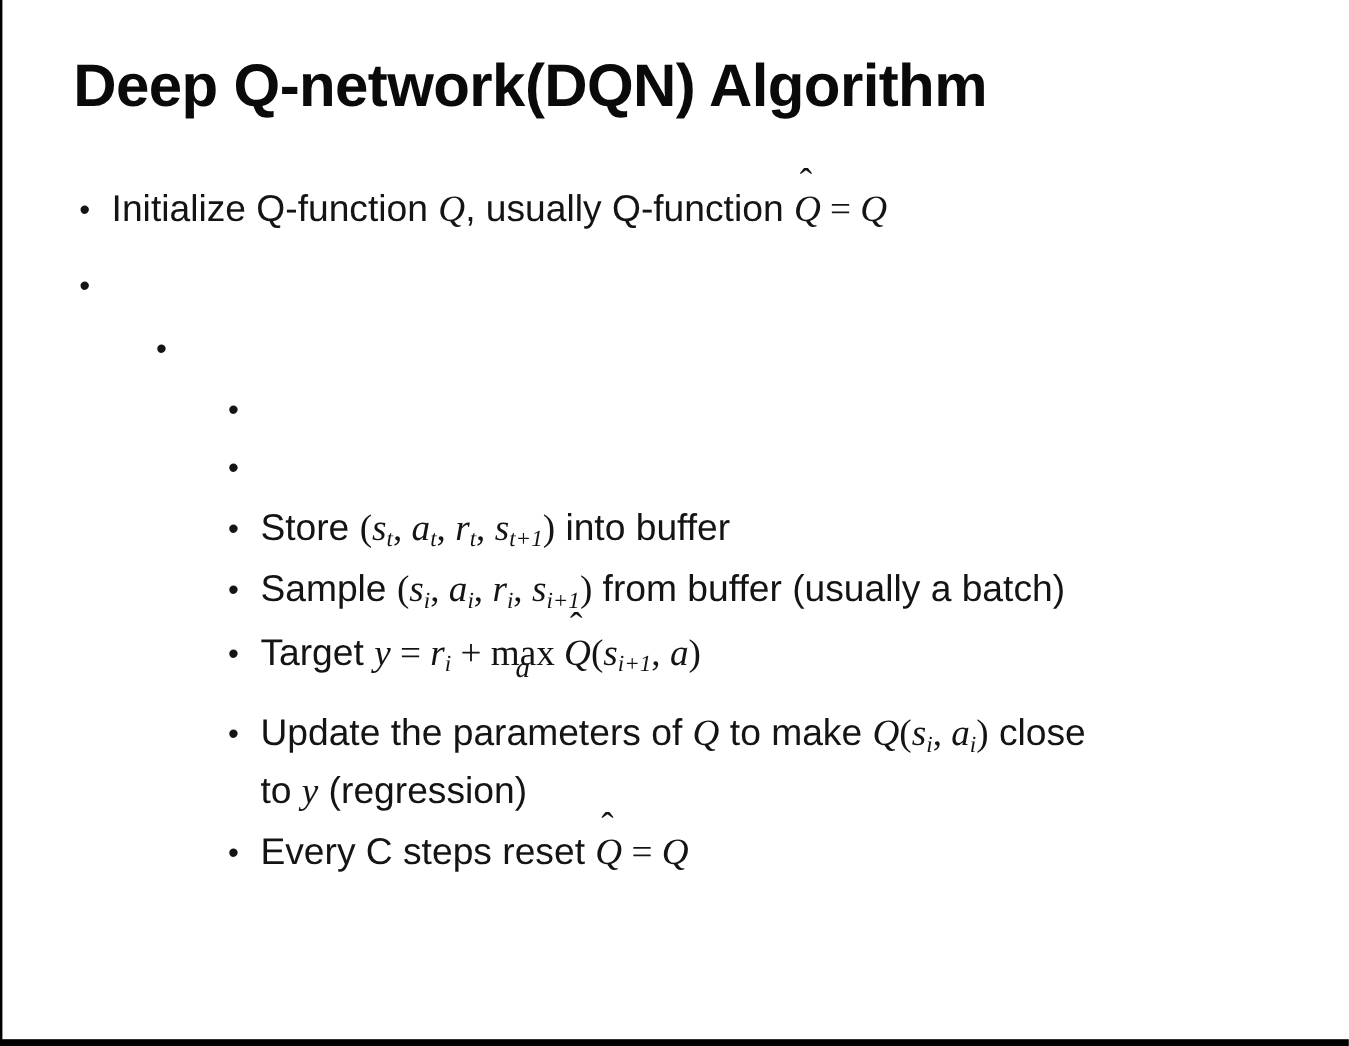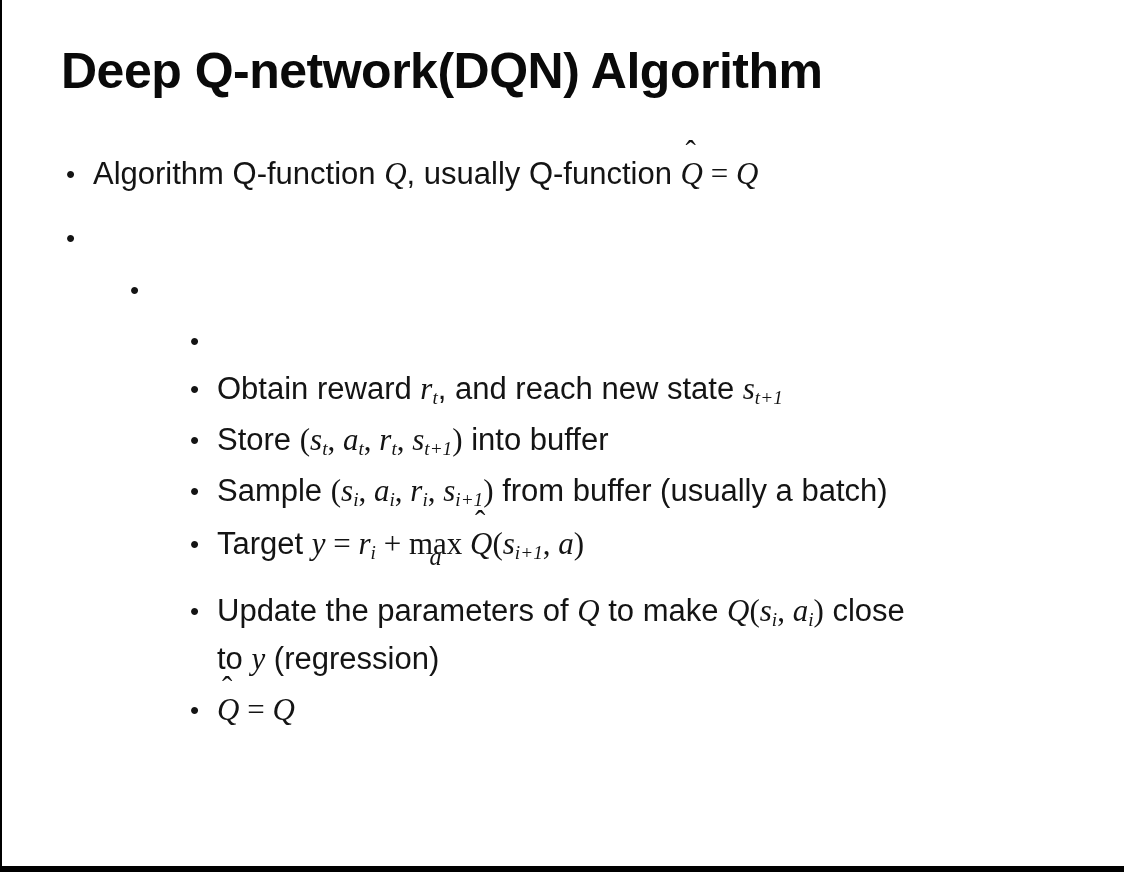--- a/index.html
+++ b/index.html
@@ -94,51 +94,50 @@
   }
 </style>
 </head>
 <body>
 
 <div class="slide">
   <h1 class="title">Deep Q-network(DQN) Algorithm</h1>
   <div class="content" id="bullet-list">
       <div class="bullet level-1">
         <span class="marker">•</span>
-        <span class="btext"><span class="seg-p">Algorithm Q-function </span><span class="seg-m">Q</span><span class="seg-p">, usually Q-function </span><span class="seg-mhat"><span class="hat">ˆ</span>Q</span><span class="seg-mo"> = </span><span class="seg-m">Q</span></span>
+        <span class="btext"><span class="seg-p">Initialize Q-function </span><span class="seg-m">Q</span><span class="seg-p">, usually Q-function </span><span class="seg-mhat"><span class="hat">ˆ</span>Q</span><span class="seg-mo"> = </span><span class="seg-m">Q</span></span>
       </div>
       <div class="bullet level-1">
         <span class="marker">•</span>
       </div>
       <div class="bullet level-2">
         <span class="marker">•</span>
       </div>
       <div class="bullet level-3">
         <span class="marker">•</span>
       </div>
       <div class="bullet level-3">
         <span class="marker">•</span>
-        <span class="btext"><span class="seg-p">Obtain reward </span><span class="seg-m">r<span class="msub">t</span></span><span class="seg-p">, and reach new state </span><span class="seg-m">s<span class="msub">t+1</span></span></span>
       </div>
       <div class="bullet level-3">
         <span class="marker">•</span>
         <span class="btext"><span class="seg-p">Store </span><span class="seg-mo">(</span><span class="seg-m">s<span class="msub">t</span></span><span class="seg-mo">, </span><span class="seg-m">a<span class="msub">t</span></span><span class="seg-mo">, </span><span class="seg-m">r<span class="msub">t</span></span><span class="seg-mo">, </span><span class="seg-m">s<span class="msub">t+1</span></span><span class="seg-mo">)</span><span class="seg-p"> into buffer</span></span>
       </div>
       <div class="bullet level-3">
         <span class="marker">•</span>
         <span class="btext"><span class="seg-p">Sample </span><span class="seg-mo">(</span><span class="seg-m">s<span class="msub">i</span></span><span class="seg-mo">, </span><span class="seg-m">a<span class="msub">i</span></span><span class="seg-mo">, </span><span class="seg-m">r<span class="msub">i</span></span><span class="seg-mo">, </span><span class="seg-m">s<span class="msub">i+1</span></span><span class="seg-mo">)</span><span class="seg-p"> from buffer (usually a batch)</span></span>
       </div>
       <div class="bullet level-3">
         <span class="marker">•</span>
         <span class="btext"><span class="seg-p">Target </span><span class="seg-m">y</span><span class="seg-mo"> = </span><span class="seg-m">r<span class="msub">i</span></span><span class="seg-mo"> + </span><span class="seg-munder">max<span class="under">a</span></span><span class="seg-mo"> </span><span class="seg-mhat"><span class="hat">ˆ</span>Q</span><span class="seg-mo">(</span><span class="seg-m">s<span class="msub">i+1</span></span><span class="seg-mo">, </span><span class="seg-m">a</span><span class="seg-mo">)</span></span>
       </div>
       <div class="bullet level-3">
         <span class="marker">•</span>
         <span class="btext"><span class="seg-p">Update the parameters of </span><span class="seg-m">Q</span><span class="seg-p"> to make </span><span class="seg-m">Q</span><span class="seg-mo">(</span><span class="seg-m">s<span class="msub">i</span></span><span class="seg-mo">, </span><span class="seg-m">a<span class="msub">i</span></span><span class="seg-mo">)</span><span class="seg-p"> close</span><br><span class="seg-p">to </span><span class="seg-m">y</span><span class="seg-p"> (regression)</span></span>
       </div>
       <div class="bullet level-3">
         <span class="marker">•</span>
-        <span class="btext"><span class="seg-mhat"><span class="hat">ˆ</span>Q</span><span class="seg-mo"> = </span><span class="seg-m">Q</span></span>
+        <span class="btext"><span class="seg-p">Every C steps reset </span><span class="seg-mhat"><span class="hat">ˆ</span>Q</span><span class="seg-mo"> = </span><span class="seg-m">Q</span></span>
       </div>
     </div>
   <div class="left-edge"></div>
   <div class="bottom-edge"></div>
 </div>
 
 </body></html>

